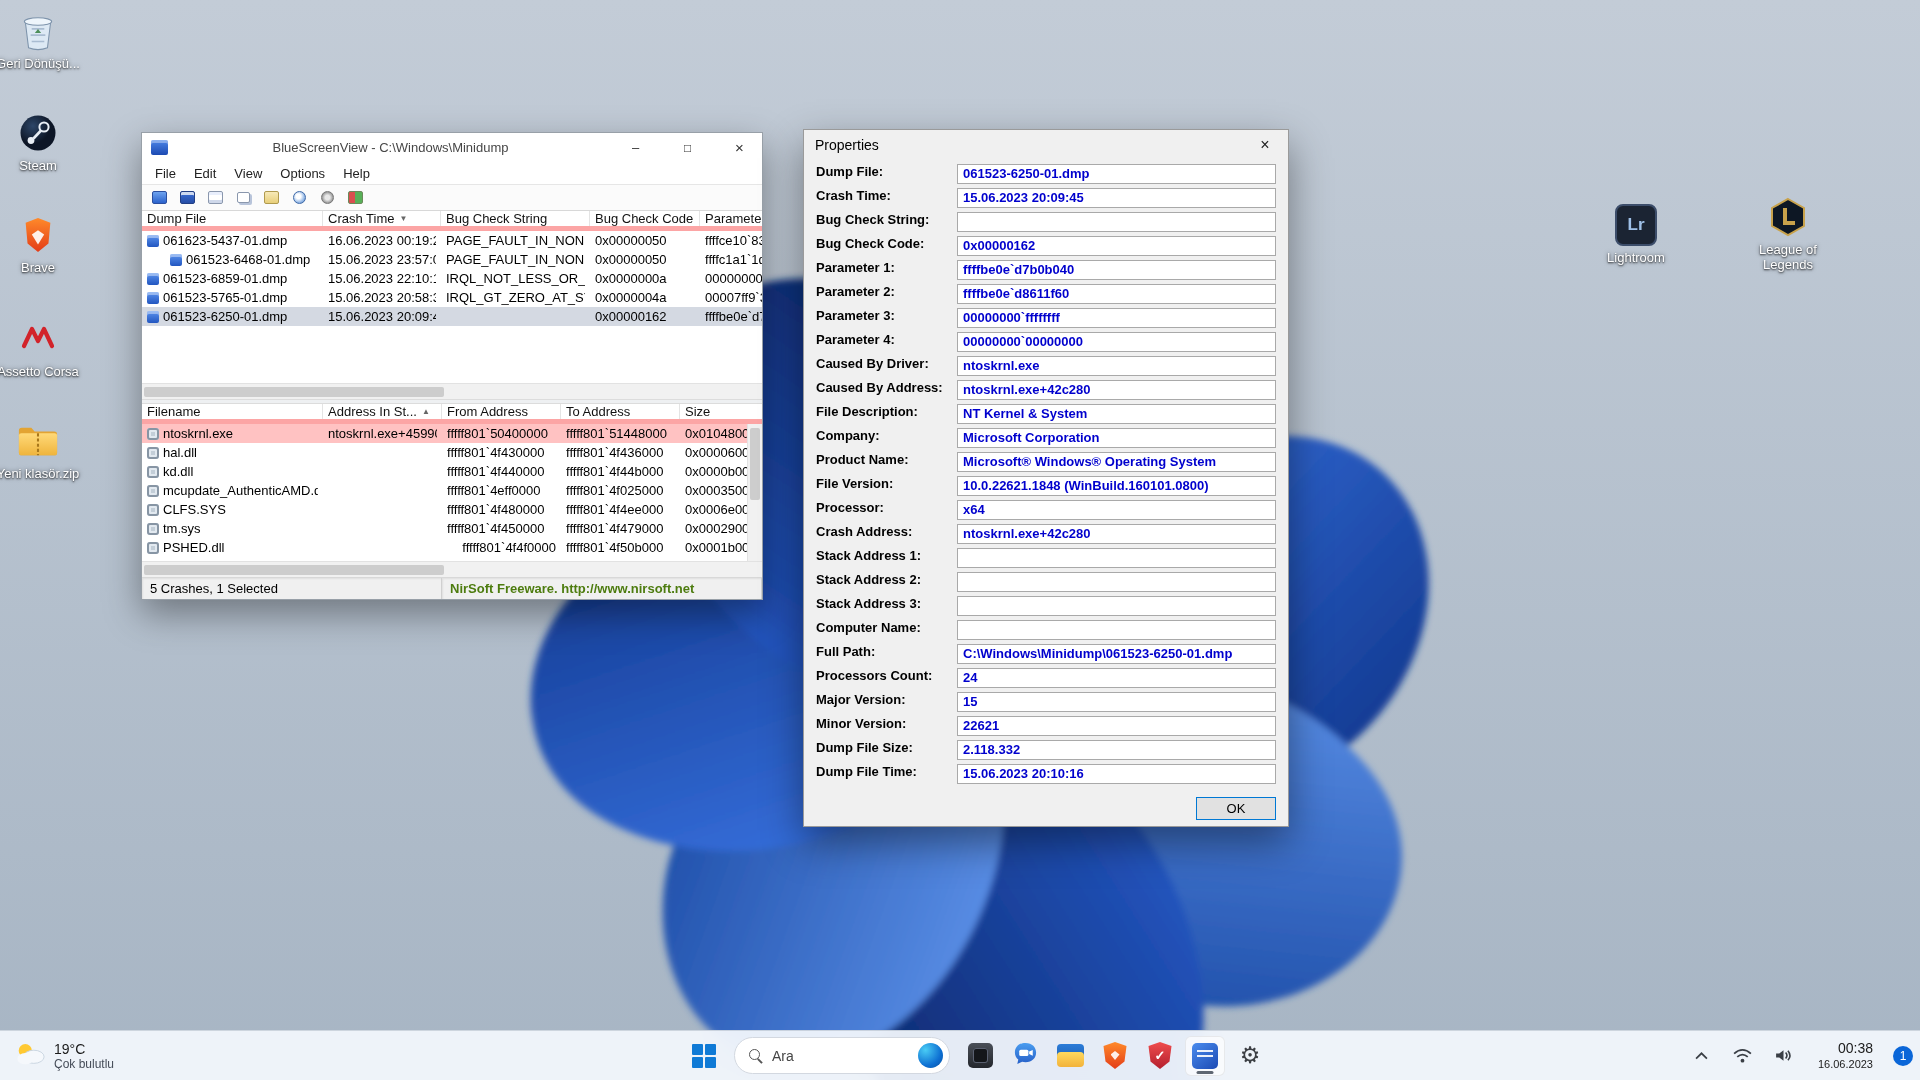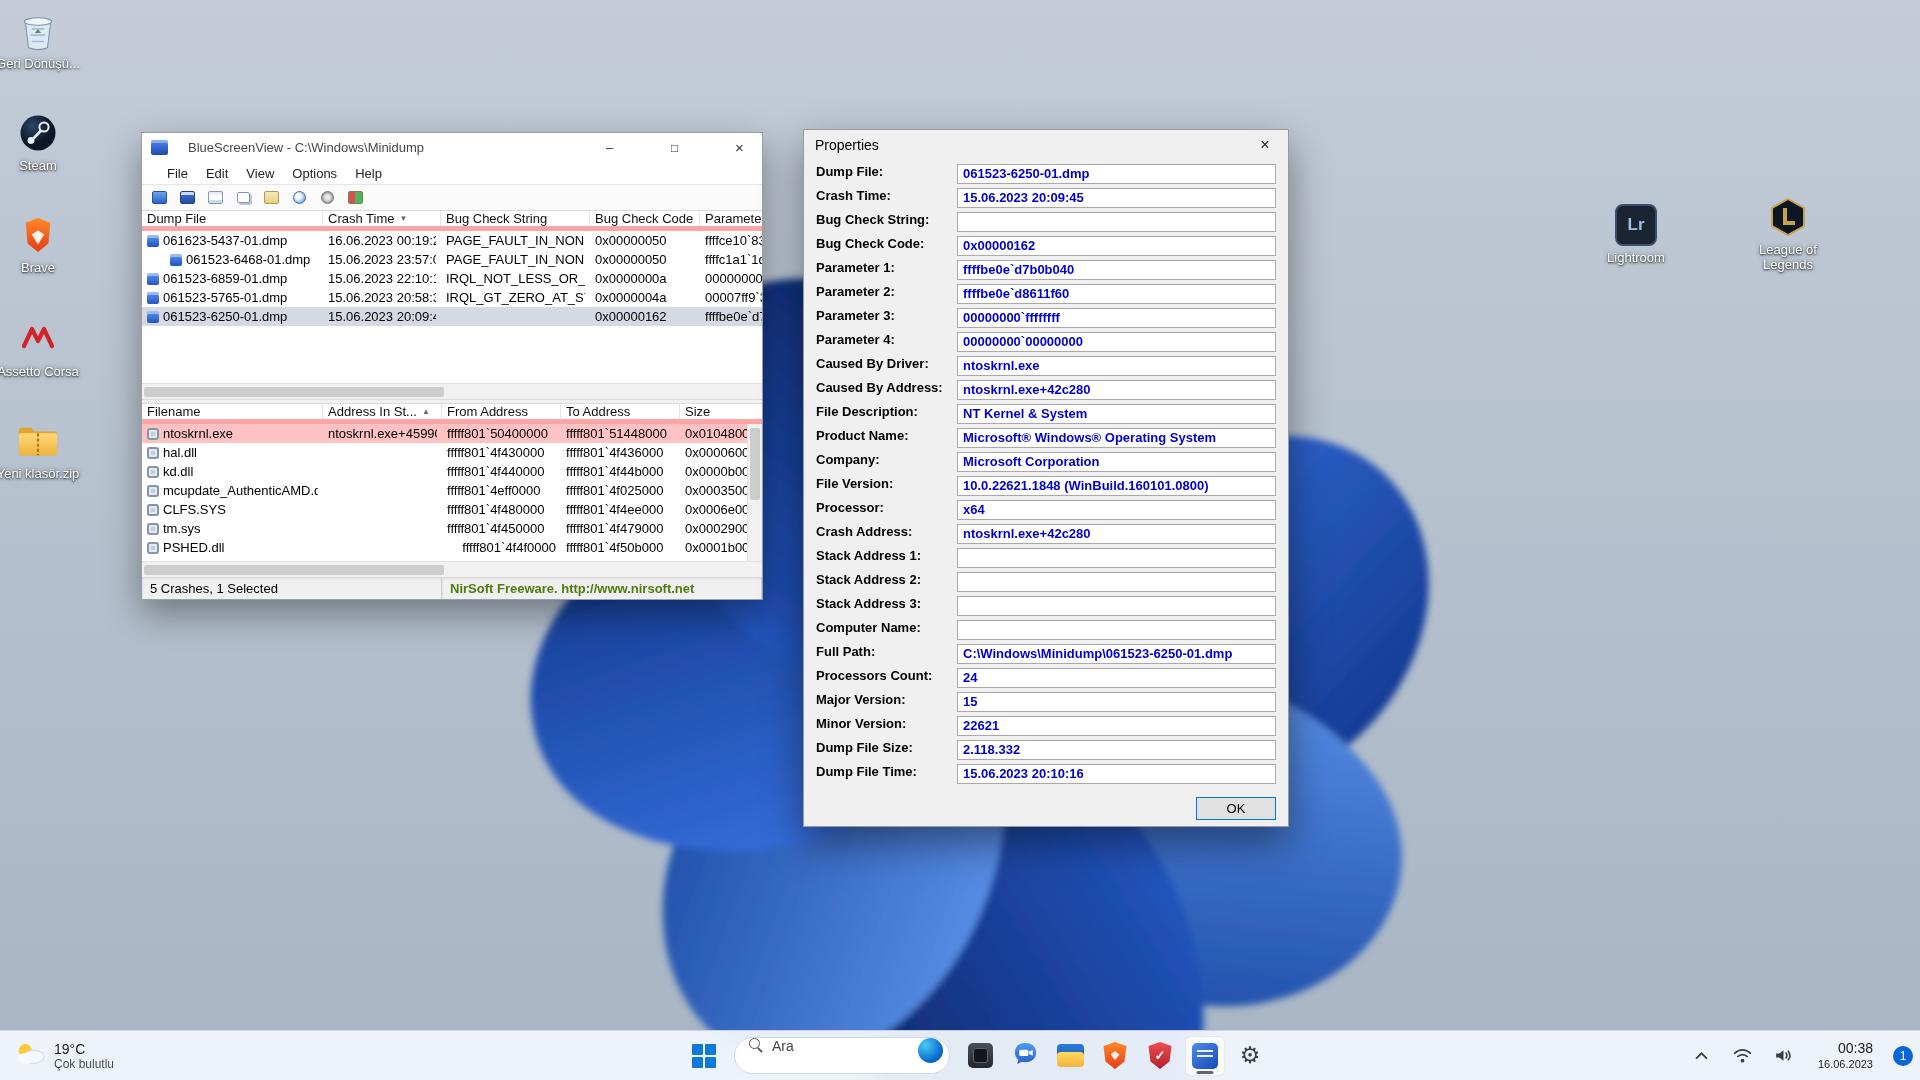--- a/index.html
+++ b/index.html
@@ -16,27 +16,27 @@
     text-shadow:0 1px 2px rgba(0,0,0,.8),0 0 4px rgba(0,0,0,.5);max-width:86px;word-wrap:break-word;}
   #di-0{left:-6px;top:10px}#di-1{left:-6px;top:112px}#di-2{left:-6px;top:214px}
   #di-3{left:-10px;top:318px}#di-4{left:-6px;top:420px}
   #di-5{left:1592px;top:204px}#di-6{left:1744px;top:196px}
   .lr-tile{width:42px;height:42px;border-radius:8px;background:#1b2433;border:2px solid #3c4d6a;
     color:#9fc0e8;font-weight:bold;font-size:17px;display:flex;align-items:center;justify-content:center;}
 
   
   #bsv{position:absolute;left:141px;top:132px;width:622px;height:468px;background:#fff;
     border:1px solid #98a0a8;box-shadow:0 14px 34px rgba(0,0,0,.38);display:flex;flex-direction:column;}
-  .bsv-titlebar{height:29px;flex:none;display:flex;align-items:center;padding-left:9px;gap:20px;background:#fff;}
+  .bsv-titlebar{height:29px;flex:none;display:flex;align-items:center;padding-left:9px;gap:7px;background:#fff;text-align:center;}
   .bsv-appicon{width:17px;height:15px;border-radius:2px;flex:none;
     background:linear-gradient(#4d86e8,#1c4ab2);box-shadow:inset 0 3px 0 rgba(255,255,255,.35);}
   .bsv-title{font-size:13px;color:#474747;flex:1;white-space:nowrap;overflow:hidden;}
   .cap-btn{width:45px;height:100%;display:flex;align-items:center;justify-content:center;color:#333;font-size:13px;}
   .cap-min::before{content:"–";}.cap-max::before{content:"□";font-size:12px;}.cap-close::before{content:"×";font-size:15px;}
-  .bsv-menubar{height:22px;flex:none;display:flex;align-items:center;padding-left:16px;background:#fff;}
+  .bsv-menubar{height:22px;flex:none;display:flex;align-items:center;padding-left:4px;background:#fff;}
   .menu-item{padding:0 9px;font-size:13px;color:#222;}
   .bsv-toolbar{height:27px;flex:none;display:flex;align-items:center;gap:4px;padding-left:5px;
     border-top:1px solid #e6e6e6;border-bottom:1px solid #d8d8d8;background:#fbfbfb;}
   .tb-btn{width:24px;height:22px;display:flex;align-items:center;justify-content:center;}
   .tbi{width:15px;height:13px;border-radius:2px;}
   .tbi-0{background:linear-gradient(#6ea3ef,#2b62cc);border:1px solid #2b4fa0;}
   .tbi-1{background:linear-gradient(#3a6fd8,#274ea6);border:1px solid #223f85;box-shadow:inset 0 3px 0 #cdd9f0;}
   .tbi-2{background:#fff;border:1px solid #8a97ad;box-shadow:inset 0 -3px 0 #cfd8ea,inset 0 3px 0 #e8eefc;}
   .tbi-3{background:#fff;border:1px solid #8a97ad;box-shadow:2px 2px 0 #b8c4da;width:13px;height:11px;}
   .tbi-4{background:linear-gradient(#f7e9b8,#e8cf7a);border:1px solid #b09a4e;}
@@ -97,21 +97,21 @@
   .weather-temp{font-size:14px;color:#1b1b1b;line-height:16px;}
   .weather-cond{font-size:12px;color:#454c58;line-height:14px;}
   .tb-center{position:absolute;left:684px;top:0;height:100%;display:flex;align-items:center;gap:5px;}
   .tb-app{width:40px;height:40px;border-radius:6px;display:flex;align-items:center;justify-content:center;position:relative;flex:none;}
   .tb-app.active{background:rgba(255,255,255,.66);box-shadow:inset 0 0 0 1px rgba(0,0,0,.07);}
   .tb-app.active::after{content:"";position:absolute;bottom:2px;left:50%;transform:translateX(-50%);
     width:17px;height:3px;border-radius:2px;background:#5f6772;}
   .win-logo{width:24px;height:24px;display:grid;grid-template-columns:1fr 1fr;grid-template-rows:1fr 1fr;gap:2px;}
   .win-logo span{background:#0f7ad6;border-radius:1px;}
   .tb-search{height:37px;width:216px;background:#fff;border:1px solid #d3d8e0;border-radius:19px;
-    display:flex;align-items:flex-start;padding:0 6px 0 14px;gap:9px;margin:0 5px;flex:none;}
+    display:flex;align-items:center;padding:0 6px 0 14px;gap:9px;margin:0 5px;flex:none;}
   .mag{width:14px;height:14px;position:relative;flex:none;}
   .mag::before{content:"";position:absolute;width:9px;height:9px;border:1.8px solid #555;border-radius:50%;left:0;top:0;}
   .mag::after{content:"";position:absolute;width:6px;height:1.8px;background:#555;transform:rotate(45deg);left:8px;top:11px;}
   .search-input{border:none;outline:none;background:transparent;flex:1;font-size:14px;color:#333;
     font-family:"Liberation Sans",sans-serif;min-width:0;}
   .search-input::placeholder{color:#454545;}
   .bing-ball{width:25px;height:25px;border-radius:50%;flex:none;
     background:radial-gradient(circle at 30% 28%,#49ccf5,#0d6fd2 62%,#084f9e);}
   .dark-app{width:25px;height:25px;border-radius:5px;background:linear-gradient(#4a4f58,#23262c);position:relative;}
   .dark-app span{position:absolute;inset:5px;border-radius:3px;background:#14161a;box-shadow:inset 0 0 0 1px #5a6070;}
@@ -628,26 +628,26 @@
       </div>
       <div class="prop-row">
         <span class="prop-label">Caused By Address:</span>
         <span class="prop-value">ntoskrnl.exe+42c280</span>
       </div>
       <div class="prop-row">
         <span class="prop-label">File Description:</span>
         <span class="prop-value">NT Kernel &amp; System</span>
       </div>
       <div class="prop-row">
+        <span class="prop-label">Company:</span>
+        <span class="prop-value">Microsoft Corporation</span>
+      </div>
+      <div class="prop-row">
         <span class="prop-label">Product Name:</span>
         <span class="prop-value">Microsoft® Windows® Operating System</span>
-      </div>
-      <div class="prop-row">
-        <span class="prop-label">Company:</span>
-        <span class="prop-value">Microsoft Corporation</span>
       </div>
       <div class="prop-row">
         <span class="prop-label">File Version:</span>
         <span class="prop-value">10.0.22621.1848 (WinBuild.160101.0800)</span>
       </div>
       <div class="prop-row">
         <span class="prop-label">Processor:</span>
         <span class="prop-value">x64</span>
       </div>
       <div class="prop-row">

